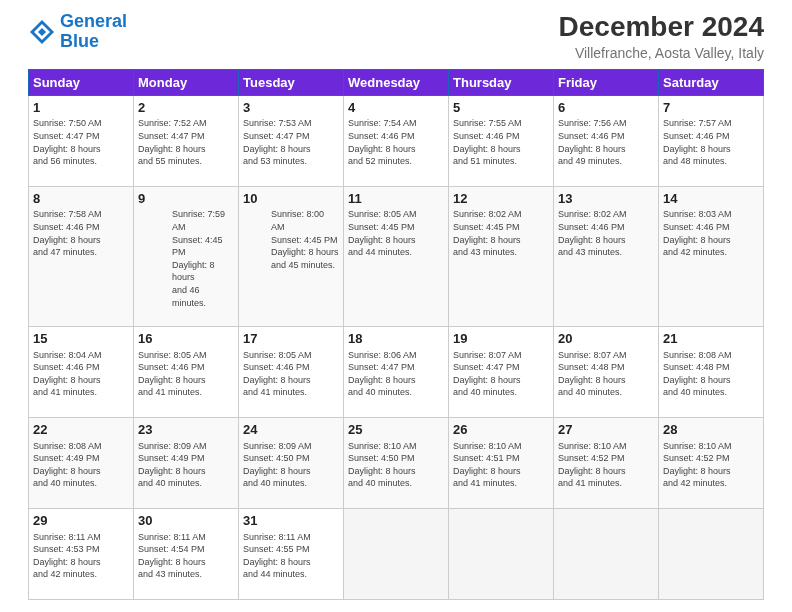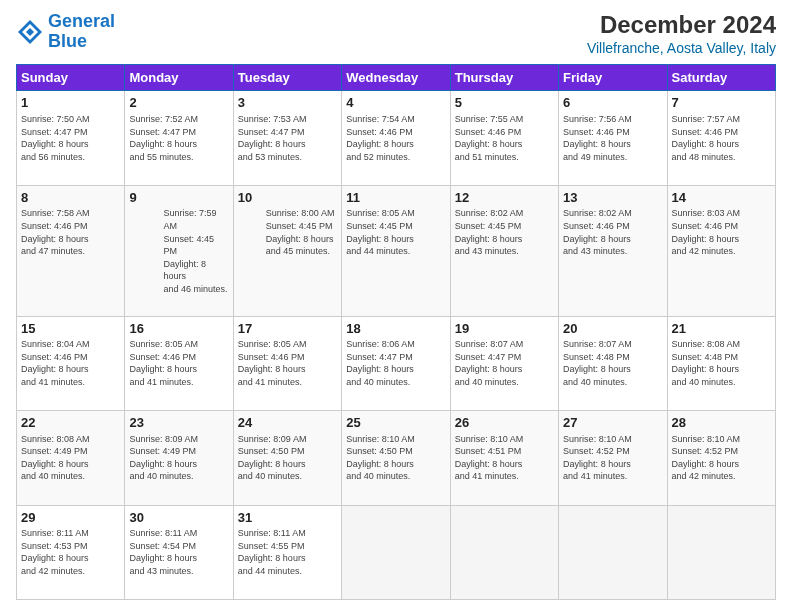--- a/index.html
+++ b/index.html
@@ -6,21 +6,21 @@
     body {
       width: 792px;
       height: 612px;
       font-family: Arial, sans-serif;
       background: #fff;
       overflow: hidden;
     }
     .page {
       width: 792px;
       height: 612px;
-      padding: 12px 16px;
+      padding: 12px 28px;
       display: flex;
       flex-direction: column;
     }
     .header {
       display: flex;
       justify-content: space-between;
       align-items: flex-start;
       margin-bottom: 8px;
     }
     .logo {
@@ -38,28 +38,29 @@
       color: #1a75c4;
     }
     .logo-icon {
       width: 28px;
       height: 28px;
     }
     .title-section {
       text-align: right;
     }
     .month-title {
-      font-size: 24px;
+      font-size: 28px;
       font-weight: bold;
       color: #333;
       line-height: 1.1;
+      text-align: center;
     }
     .location {
       font-size: 14px;
-      color: #0369a1;
+      color: #737373;
       margin-top: 2px;
     }
     .calendar {
       flex: 1;
       border: 1px solid #ccc;
       border-collapse: collapse;
       width: 100%;
       table-layout: fixed;
     }
     .calendar th {

